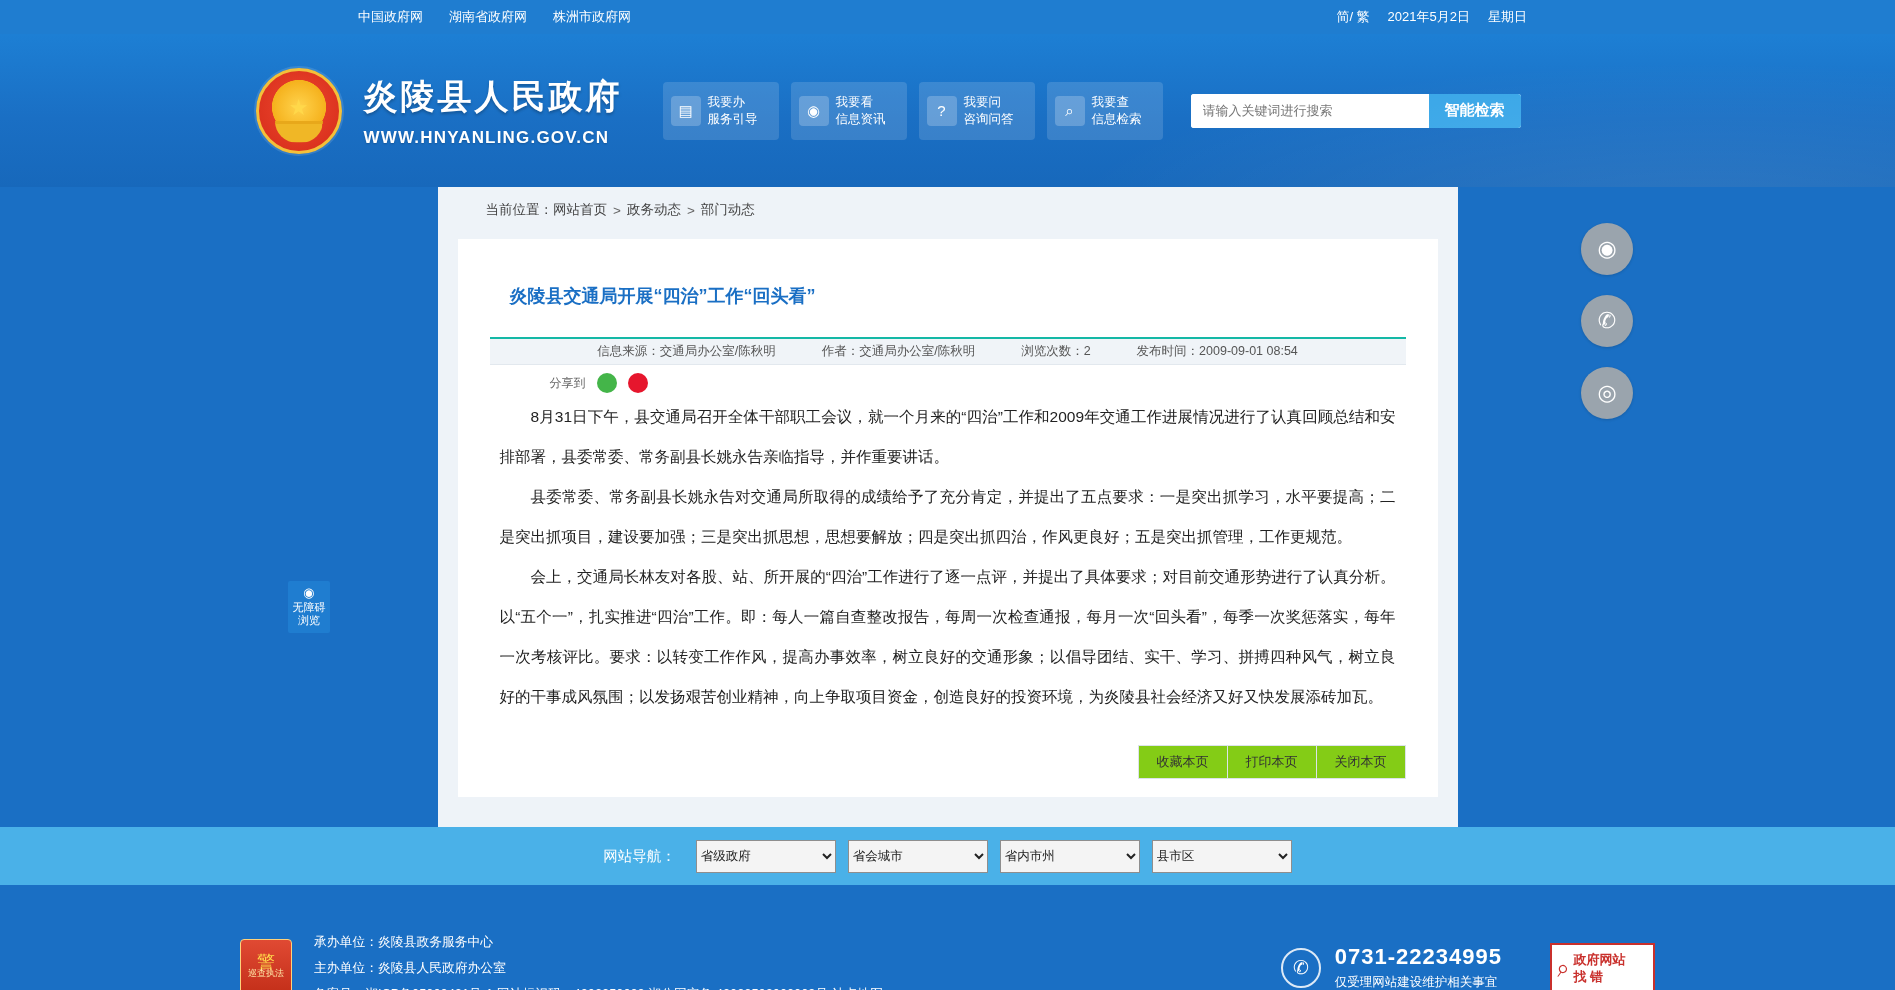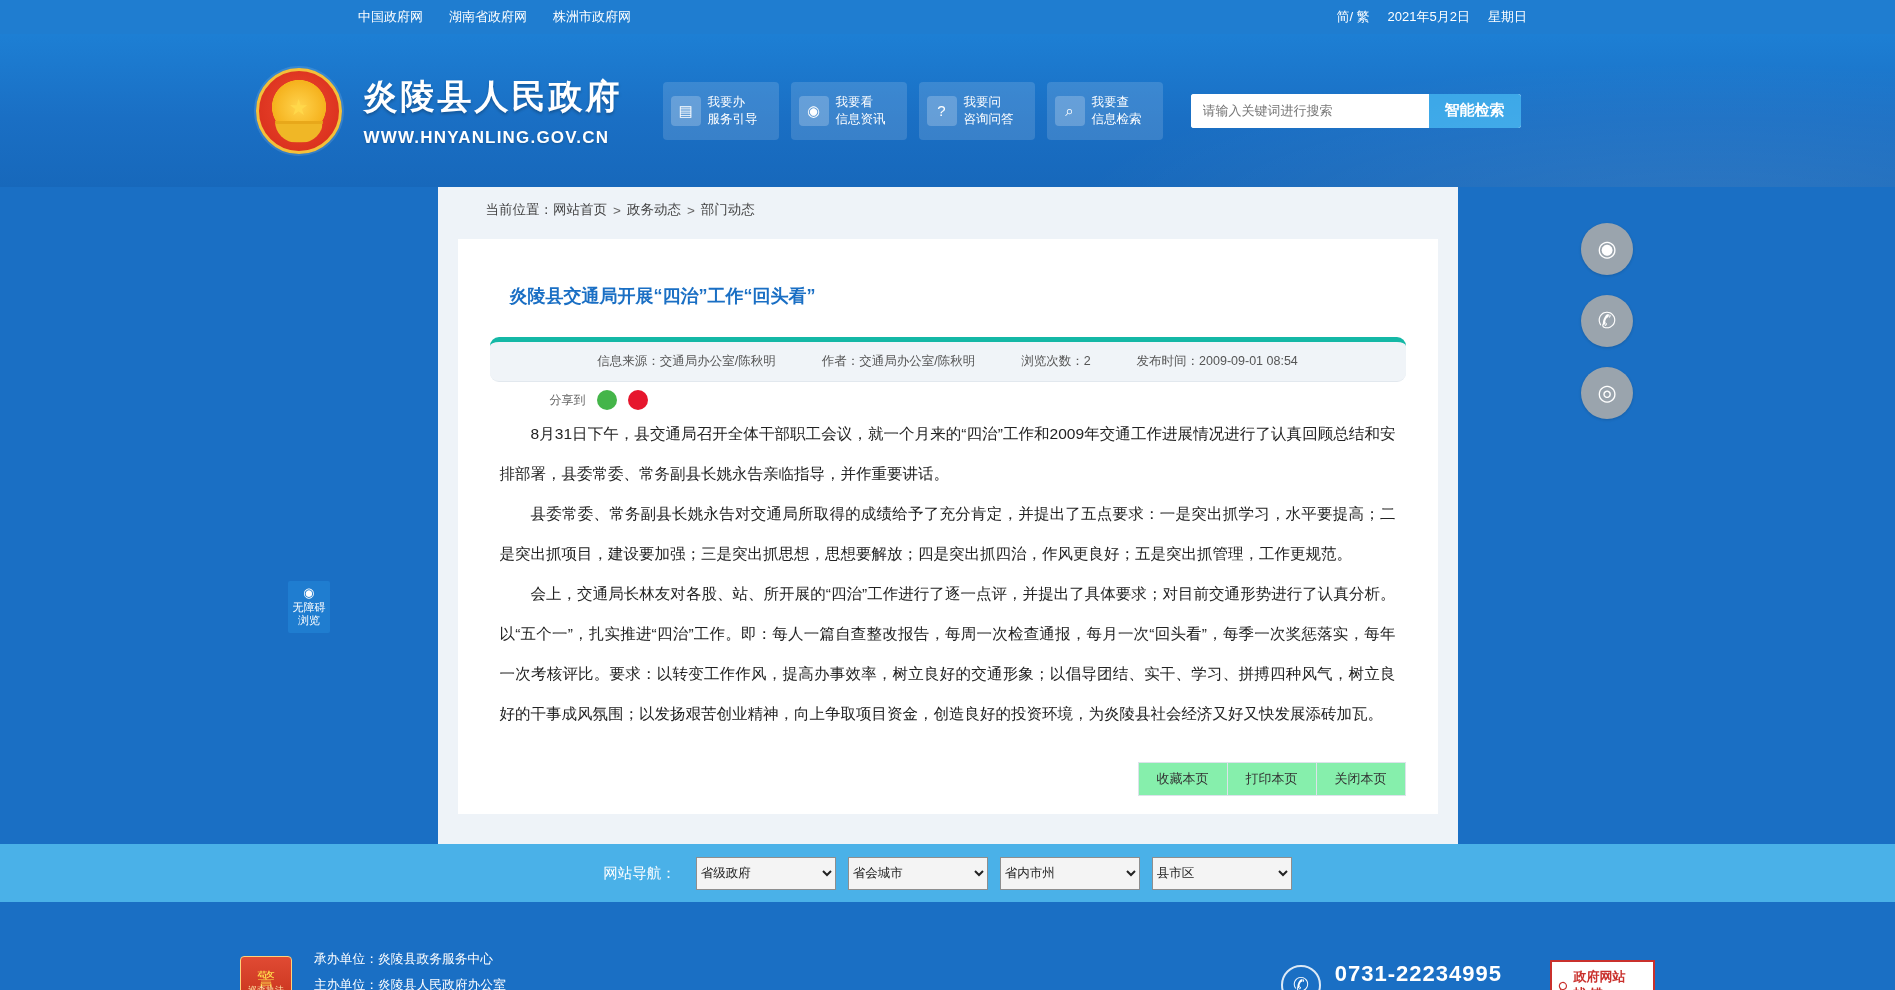--- a/index.html
+++ b/index.html
@@ -146,26 +146,26 @@
   .art-title {
     text-align: left;
     color: #1a6fc4;
     font-size: 18px;
     font-weight: bold;
     line-height: 38px;
     padding: 10px 20px 22px 20px;
   }
   .art-meta {
     background: #f0f4f8;
-    border-top: 5px solid #14b8a6;
+    border-top: 2px solid #14b8a6;
     border-bottom: 1px solid #e2e8ee;
-    height: 45px;
+    height: 28px;
     display: flex; align-items: center; justify-content: center;
     gap: 46px;
-    font-size: 12.5px; color: #555; border-radius: 9px;
+    font-size: 12.5px; color: #555;
   }
   .share-row {
     display: flex; align-items: center; gap: 11px;
     padding: 8px 0 0 60px;
     font-size: 12px; color: #666;
   }
   .share-ico {
     width: 20px; height: 20px; border-radius: 50%;
     display: inline-block;
   }
@@ -177,21 +177,21 @@
     line-height: 40px;
     color: #222;
     text-align: justify;
   }
   .art-body p { margin: 0; text-indent: 2em; }
   .art-actions {
     display: flex; justify-content: flex-end; gap: 0;
     margin-top: 28px;
   }
   .art-actions .btn {
-    background: #86efac;
+    background: #84cc16;
     border: 1px solid #dce3ea;
     border-left: none;
     padding: 7px 18px;
     font-size: 13px; color: #333; cursor: pointer;
   }
   .art-actions .btn:first-child { border-left: 1px solid #dce3ea; }
 
   
   .side-tools {
     position: absolute;

